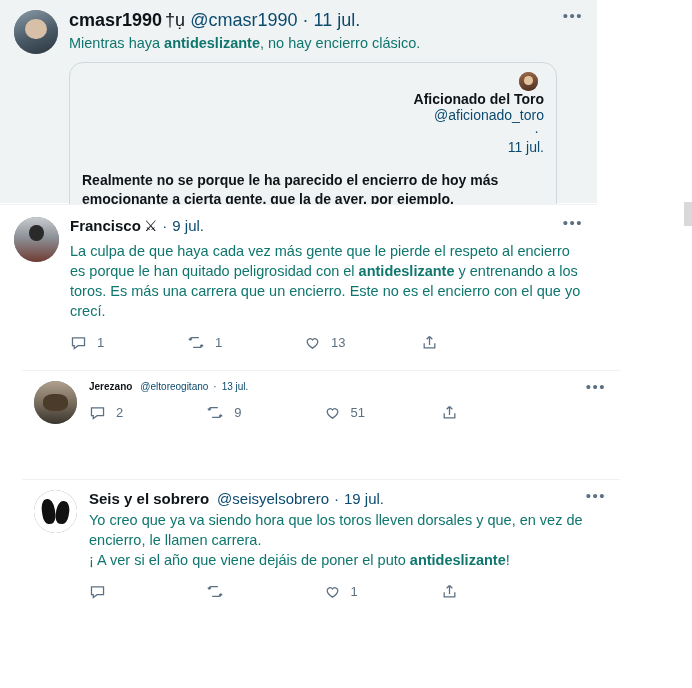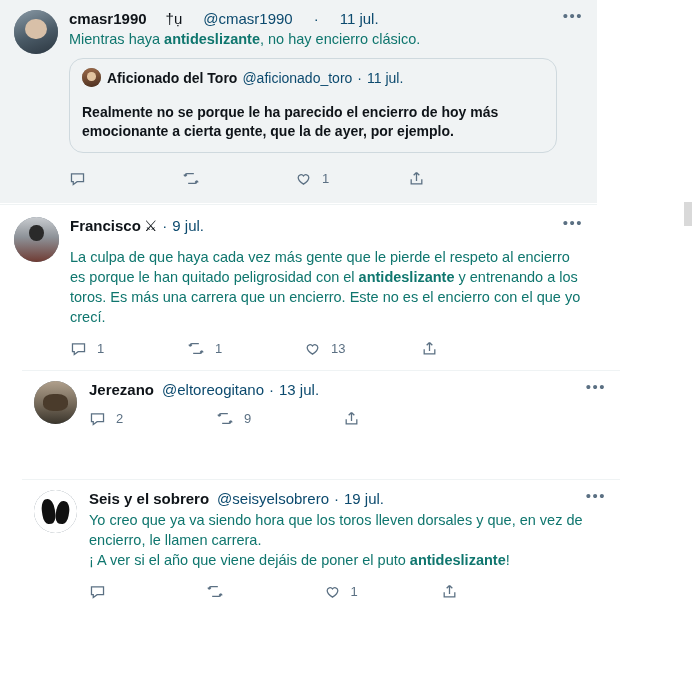--- a/index.html
+++ b/index.html
@@ -99,39 +99,40 @@
   #tweet-1 {
     position: absolute;
     left: 0; top: 0;
     width: 597px;
     height: 203px;
     background: #f0f3f4;
     padding: 10px 14px 0 14px;
   }
   #tweet-1 .avatar { width: 44px; height: 44px; }
   #tweet-1 .tweet-body { padding-left: 11px; }
-  #tweet-1 .tweet-head { font-size: 15px; gap: 16px; }
+  #tweet-1 .tweet-head { font-size: 18px; }
   #tweet-1 .text { font-size: 14.5px; margin-top: 3px; line-height: 19px; }
   #tweet-1 .actions { margin-top: 17px; padding-right: 62px; }
   #tweet-1 .action { width: 133px; }
 
   
   .quote-card {
     margin-top: 9px;
     border: 1px solid #cfd9de;
     border-radius: 14px;
     background: #f0f3f4;
     padding: 9px 12px 11px 12px;
     width: 488px;
     box-sizing: border-box;
   }
   .quote-head {
     display: flex;
-    align-items: center;
+    align-items: flex-end;
     font-size: 14px;
+    flex-direction: column;
   }
   .quote-avatar {
     width: 19px; height: 19px;
     border-radius: 50%;
     overflow: hidden;
     margin-right: 6px;
     flex: 0 0 auto;
     background: #7a6a5a;
     position: relative;
   }
@@ -149,37 +150,37 @@
     left: 0; top: 204px;
     width: 597px;
     height: 163px;
     background: #ffffff;
     padding: 12px 14px 0 14px;
     border-top: 1px solid #eff3f4;
   }
   #tweet-2 .avatar { width: 45px; height: 45px; }
   #tweet-2 .tweet-body { padding-left: 11px; }
   #tweet-2 .tweet-head { font-size: 15px; }
-  #tweet-2 .text { font-size: 14.5px; margin-top: 12px; line-height: 20px; }
+  #tweet-2 .text { font-size: 14.5px; margin-top: 6px; line-height: 20px; }
   #tweet-2 .actions { margin-top: 13px; padding-right: 45px; }
   #tweet-2 .action { width: 127px; }
 
   
   #tweet-3 {
     position: absolute;
     left: 22px; top: 370px;
     width: 598px;
     height: 108px;
     background: #ffffff;
     padding: 10px 14px 0 12px;
     border-top: 1px solid #eff3f4;
   }
   #tweet-3 .avatar { width: 43px; height: 43px; }
   #tweet-3 .tweet-body { padding-left: 12px; }
-  #tweet-3 .tweet-head { font-size: 15px; }
+  #tweet-3 .tweet-head { font-size: 10px; }
   #tweet-3 .text { font-size: 14.5px; margin-top: 3px; line-height: 20px; }
   #tweet-3 .actions { margin-top: 12px; padding-right: 48px; }
   #tweet-3 .action { width: 127px; }
 
   
   #tweet-4 {
     position: absolute;
     left: 22px; top: 479px;
     width: 598px;
     height: 130px;
@@ -365,20 +366,28 @@
           <span class="ico">
             <svg width="18" height="17" viewBox="0 0 24 24">
                 <path fill="none" stroke="#5b7083" stroke-width="1.8" d="M4 9V7a2 2 0 012-2h10M4 9l-2.2-2.4M4 9l2.2-2.4M20 15v2a2 2 0 01-2 2H8m12-4l2.2 2.4M20 15l-2.2 2.4"></path>
               </svg>
           </span>
           <span class="cnt">9</span>
         </div>
         <div class="action">
           <span class="ico">
             <svg width="17" height="17" viewBox="0 0 24 24">
+                <path fill="none" stroke="#5b7083" stroke-width="1.8" d="M12 20s-7.5-4.6-7.5-9.4A4.1 4.1 0 0112 8.4a4.1 4.1 0 017.5 2.2C19.5 15.4 12 20 12 20z"></path>
+              </svg>
+          </span>
+          <span class="cnt">51</span>
+        </div>
+        <div class="action">
+          <span class="ico">
+            <svg width="17" height="17" viewBox="0 0 24 24">
                 <path fill="none" stroke="#5b7083" stroke-width="1.8" d="M12 3.5v12M12 3.5L8 7.5M12 3.5l4 4M4.5 13v6.5h15V13"></path>
               </svg>
           </span>
           <span class="cnt"></span>
         </div>
       </div>
     </div>
   </div>
 
   <div class="tweet" id="tweet-4">

